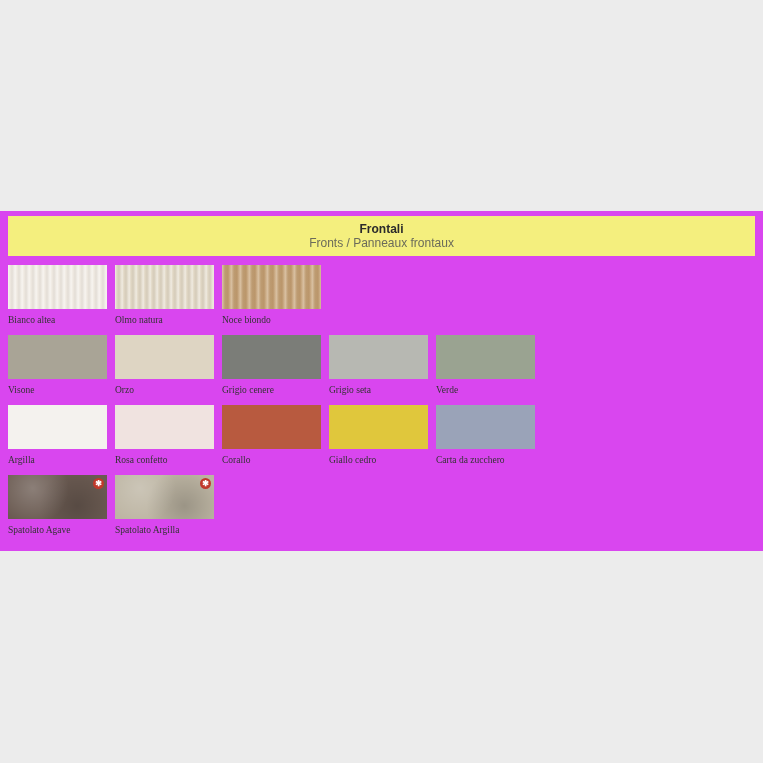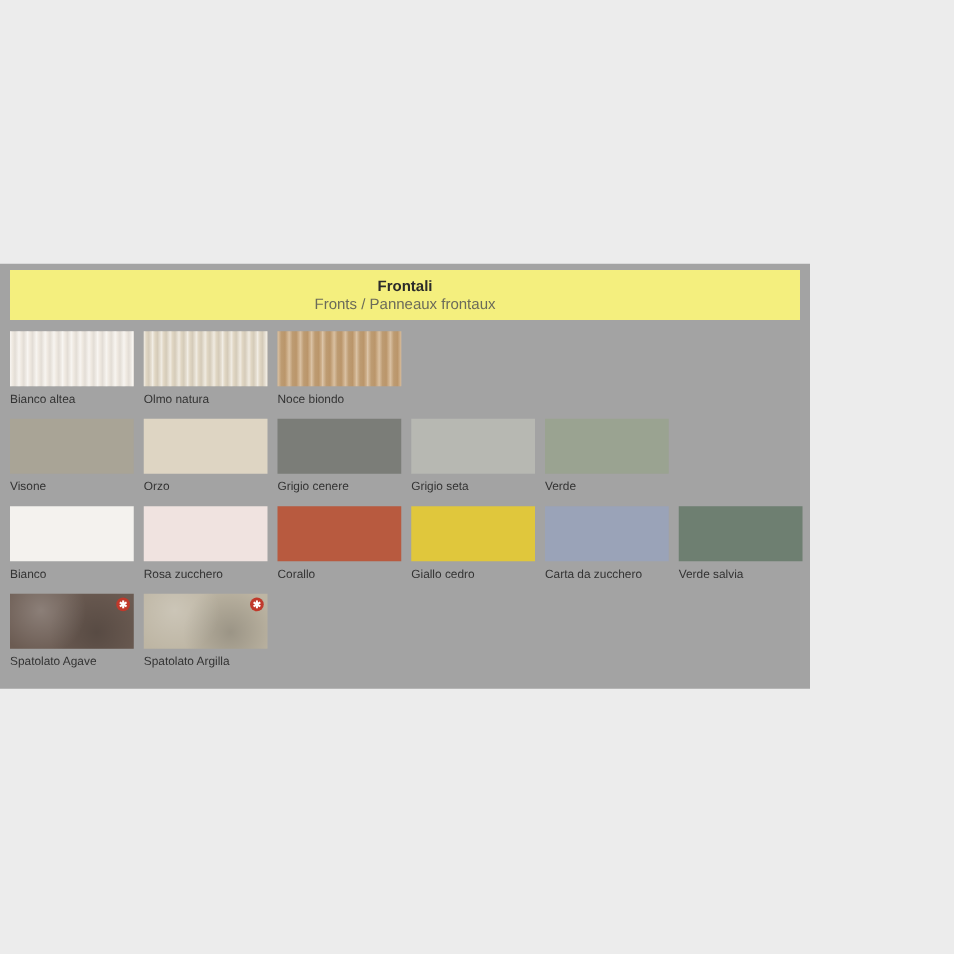--- a/index.html
+++ b/index.html
@@ -10,23 +10,23 @@
     width: 763px;
     height: 763px;
     background: #ececec;
     font-family: "Liberation Sans", sans-serif;
     overflow: hidden;
   }
   .page {
     position: absolute;
     left: 0;
     top: 211px;
-    width: 648px;
+    width: 763px;
     height: 340px;
-    background: #a3a3a3;
+    background: #d946ef;
   }
   .banner {
     margin: 5px 8px 0 8px;
     height: 40px;
     background: #f4ef7e;
     display: flex;
     flex-direction: column;
     align-items: center;
     justify-content: center;
   }
@@ -36,20 +36,21 @@
     color: #2b2b2b;
     line-height: 15px;
   }
   .banner-sub {
     font-size: 12px;
     color: #6b6b5a;
     line-height: 13px;
   }
   .rows {
     padding: 0 8px;
+    font-family: Liberation Serif, serif;
   }
   .row {
     display: flex;
     margin-top: 9px;
   }
   .swatch-cell {
     width: 99px;
     margin-right: 8px;
   }
   .swatch {
@@ -127,41 +128,37 @@
           <div class="swatch-label">Grigio seta</div>
         </div>
         <div class="swatch-cell">
           <div class="swatch grain" style="background-color:#9aa391;"></div>
           <div class="swatch-label">Verde</div>
         </div>
       </div>
       <div class="row">
         <div class="swatch-cell">
           <div class="swatch grain" style="background-color:#f4f2ee;"></div>
-          <div class="swatch-label">Bianco</div>
+          <div class="swatch-label">Argilla</div>
         </div>
         <div class="swatch-cell">
           <div class="swatch grain" style="background-color:#f0e3e0;"></div>
-          <div class="swatch-label">Rosa zucchero</div>
+          <div class="swatch-label">Rosa confetto</div>
         </div>
         <div class="swatch-cell">
           <div class="swatch grain" style="background-color:#b85a3f;"></div>
           <div class="swatch-label">Corallo</div>
         </div>
         <div class="swatch-cell">
           <div class="swatch grain" style="background-color:#e0c73c;"></div>
           <div class="swatch-label">Giallo cedro</div>
         </div>
         <div class="swatch-cell">
           <div class="swatch grain" style="background-color:#9aa3b8;"></div>
           <div class="swatch-label">Carta da zucchero</div>
-        </div>
-        <div class="swatch-cell">
-          <div class="swatch grain" style="background-color:#6e7f71;"></div>
-          <div class="swatch-label">Verde salvia</div>
         </div>
       </div>
       <div class="row">
         <div class="swatch-cell">
           <div class="swatch grain" style="background-color:#6b5b52;background-image:radial-gradient(circle at 25% 30%, rgba(255,255,255,0.22), rgba(255,255,255,0) 45%), radial-gradient(circle at 70% 70%, rgba(0,0,0,0.18), rgba(0,0,0,0) 50%);">
             <span class="badge">✱</span>
           </div>
           <div class="swatch-label">Spatolato Agave</div>
         </div>
         <div class="swatch-cell">

